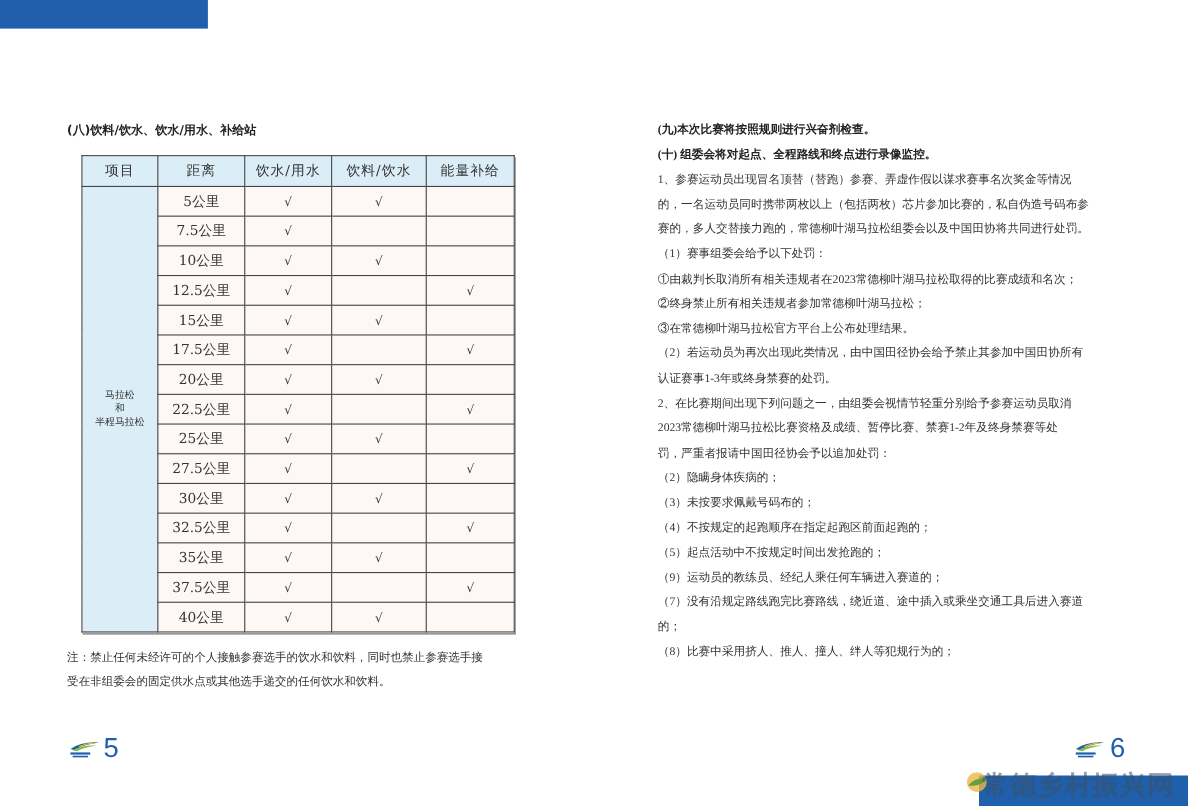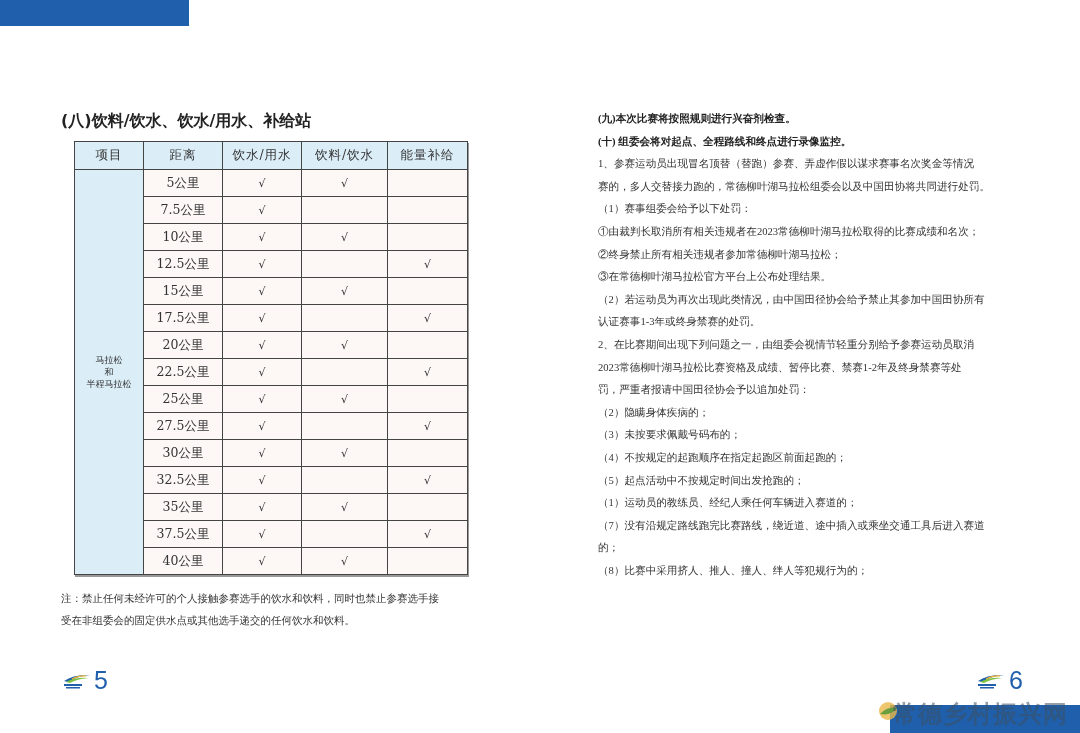--- a/index.html
+++ b/index.html
@@ -5,21 +5,21 @@
   html, body { margin:0; padding:0; }
   body {
     width:1080px; height:733px; position:relative; overflow:hidden;
     background:#ffffff;
     font-family:"DejaVu Sans","Liberation Sans",sans-serif;
     color:#333;
   }
   .top-bar { position:absolute; left:0; top:0; width:189px; height:26px; background:#1f5fab; }
   .bottom-bar { position:absolute; left:890px; top:705px; width:190px; height:28px; background:#1f5fab; }
 
-  .section-title { position:absolute; font-size:16px; font-weight:bold; color:#222; white-space:nowrap; }
+  .section-title { position:absolute; font-size:11px; font-weight:bold; color:#222; white-space:nowrap; }
 
   table.supply {
     position:absolute; left:74px; top:141px;
     border-collapse:collapse;
     font-family:"DejaVu Serif","Liberation Serif",serif;
     font-size:12.5px; color:#333;
     box-shadow:1px 2px 0 #999;
   }
   table.supply th, table.supply td {
     border:1px solid #444; text-align:center; padding:0; height:26px;
@@ -175,35 +175,36 @@
   <path d="M10 7 Q18 3 24 4" stroke="#f2b632" stroke-width="1.2" fill="none"></path>
   <rect x="2" y="12" width="18" height="2" fill="#1f5fab"></rect>
   <rect x="4" y="15" width="14" height="1.5" fill="#1f5fab"></rect>
 </svg>
 <div class="page-no" style="left:94px;top:666px;">5</div>
 
 <div class="right-col" id="right-col">
     <p class="b">(九)本次比赛将按照规则进行兴奋剂检查。</p>
     <p class="b">(十) 组委会将对起点、全程路线和终点进行录像监控。</p>
     <p>1、参赛运动员出现冒名顶替（替跑）参赛、弄虚作假以谋求赛事名次奖金等情况</p>
+    <p>的，一名运动员同时携带两枚以上（包括两枚）芯片参加比赛的，私自伪造号码布参</p>
     <p>赛的，多人交替接力跑的，常德柳叶湖马拉松组委会以及中国田协将共同进行处罚。</p>
     <p>（1）赛事组委会给予以下处罚：</p>
     <p>①由裁判长取消所有相关违规者在2023常德柳叶湖马拉松取得的比赛成绩和名次；</p>
     <p>②终身禁止所有相关违规者参加常德柳叶湖马拉松；</p>
     <p>③在常德柳叶湖马拉松官方平台上公布处理结果。</p>
     <p>（2）若运动员为再次出现此类情况，由中国田径协会给予禁止其参加中国田协所有</p>
     <p>认证赛事1-3年或终身禁赛的处罚。</p>
     <p>2、在比赛期间出现下列问题之一，由组委会视情节轻重分别给予参赛运动员取消</p>
     <p>2023常德柳叶湖马拉松比赛资格及成绩、暂停比赛、禁赛1-2年及终身禁赛等处</p>
     <p>罚，严重者报请中国田径协会予以追加处罚：</p>
     <p>（2）隐瞒身体疾病的；</p>
     <p>（3）未按要求佩戴号码布的；</p>
     <p>（4）不按规定的起跑顺序在指定起跑区前面起跑的；</p>
     <p>（5）起点活动中不按规定时间出发抢跑的；</p>
-    <p>（1）运动员的教练员、经纪人乘任何车辆进入赛道的；</p>
+    <p>（9）运动员的教练员、经纪人乘任何车辆进入赛道的；</p>
     <p>（7）没有沿规定路线跑完比赛路线，绕近道、途中插入或乘坐交通工具后进入赛道</p>
     <p>的；</p>
     <p>（8）比赛中采用挤人、推人、撞人、绊人等犯规行为的；</p>
   </div>
 
 <svg class="logo" style="left:976px;top:672px;" viewBox="0 0 30 18">
   <path d="M2 9 Q12 2 28 3 Q16 4 6 10Z" fill="#1f5fab"></path>
   <path d="M4 10 Q14 5 26 6 Q15 7 8 11Z" fill="#7cc242"></path>
   <path d="M10 7 Q18 3 24 4" stroke="#f2b632" stroke-width="1.2" fill="none"></path>
   <rect x="2" y="12" width="18" height="2" fill="#1f5fab"></rect>

